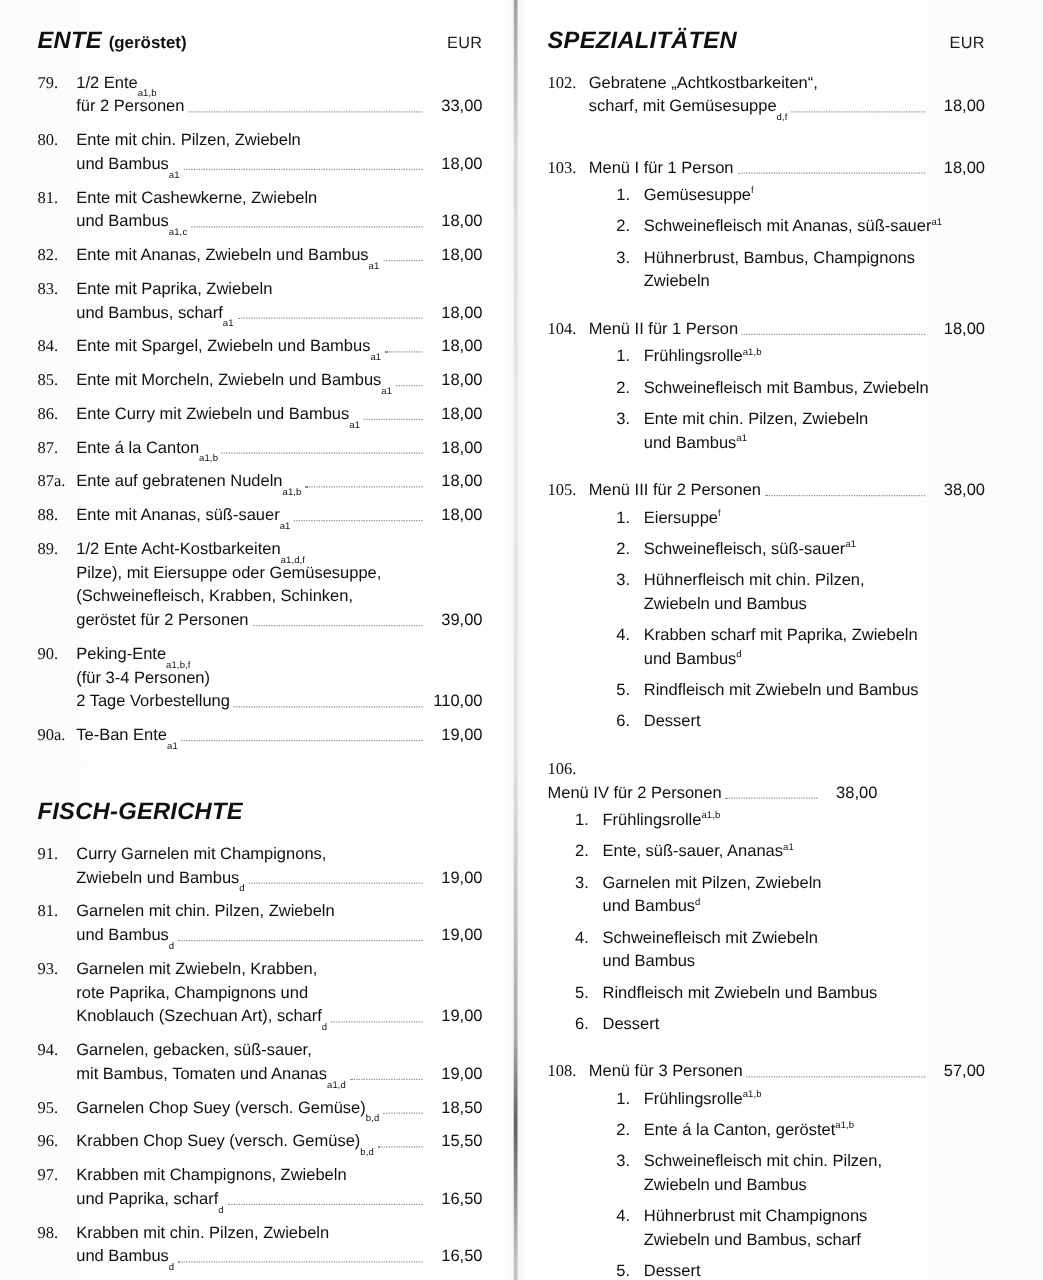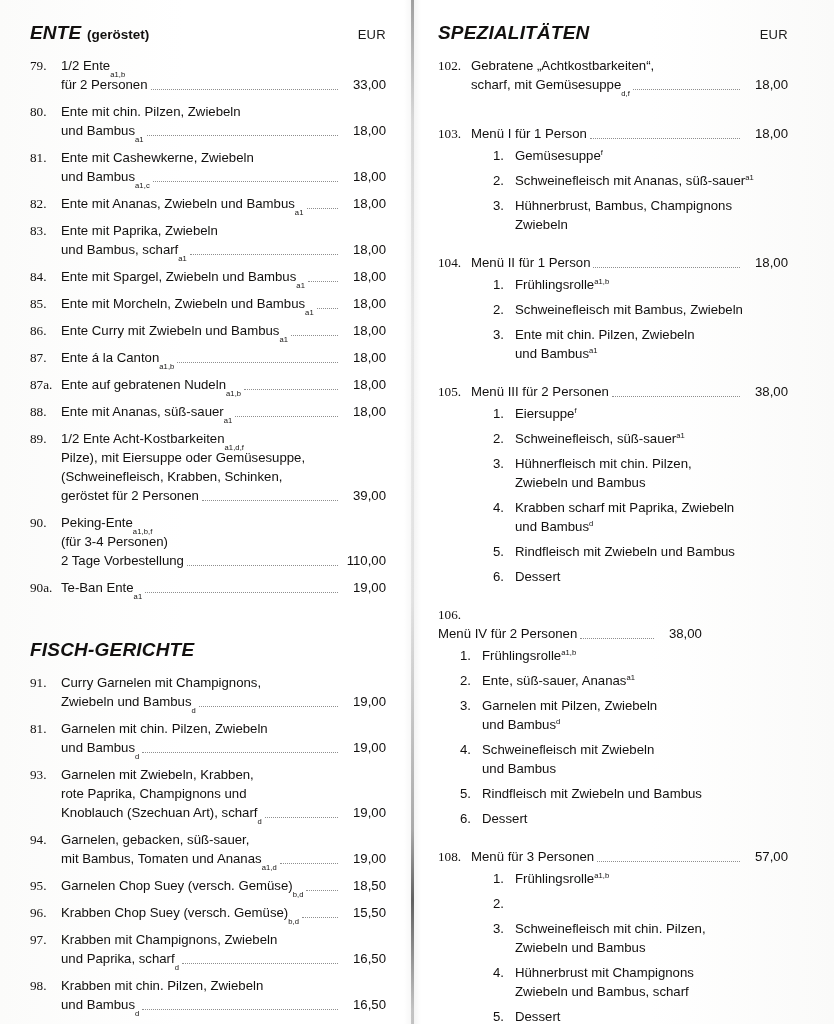--- a/index.html
+++ b/index.html
@@ -639,20 +639,21 @@
                 <span class="leader"></span>
                 <span class="price">57,00</span>
               </div>
               <ul class="courses">
                 <li class="course">
                   <span class="course-num">1.</span>
                   <span class="course-txt">Frühlingsrolle<sup>a1,b</sup></span>
                 </li>
                 <li class="course">
                   <span class="course-num">2.</span>
+                  <span class="course-txt">Ente á la Canton, geröstet<sup>a1,b</sup></span>
                 </li>
                 <li class="course">
                   <span class="course-num">3.</span>
                   <span class="course-txt">Schweinefleisch mit chin. Pilzen,<br>Zwiebeln und Bambus</span>
                 </li>
                 <li class="course">
                   <span class="course-num">4.</span>
                   <span class="course-txt">Hühnerbrust mit Champignons<br>Zwiebeln und Bambus, scharf</span>
                 </li>
                 <li class="course">

